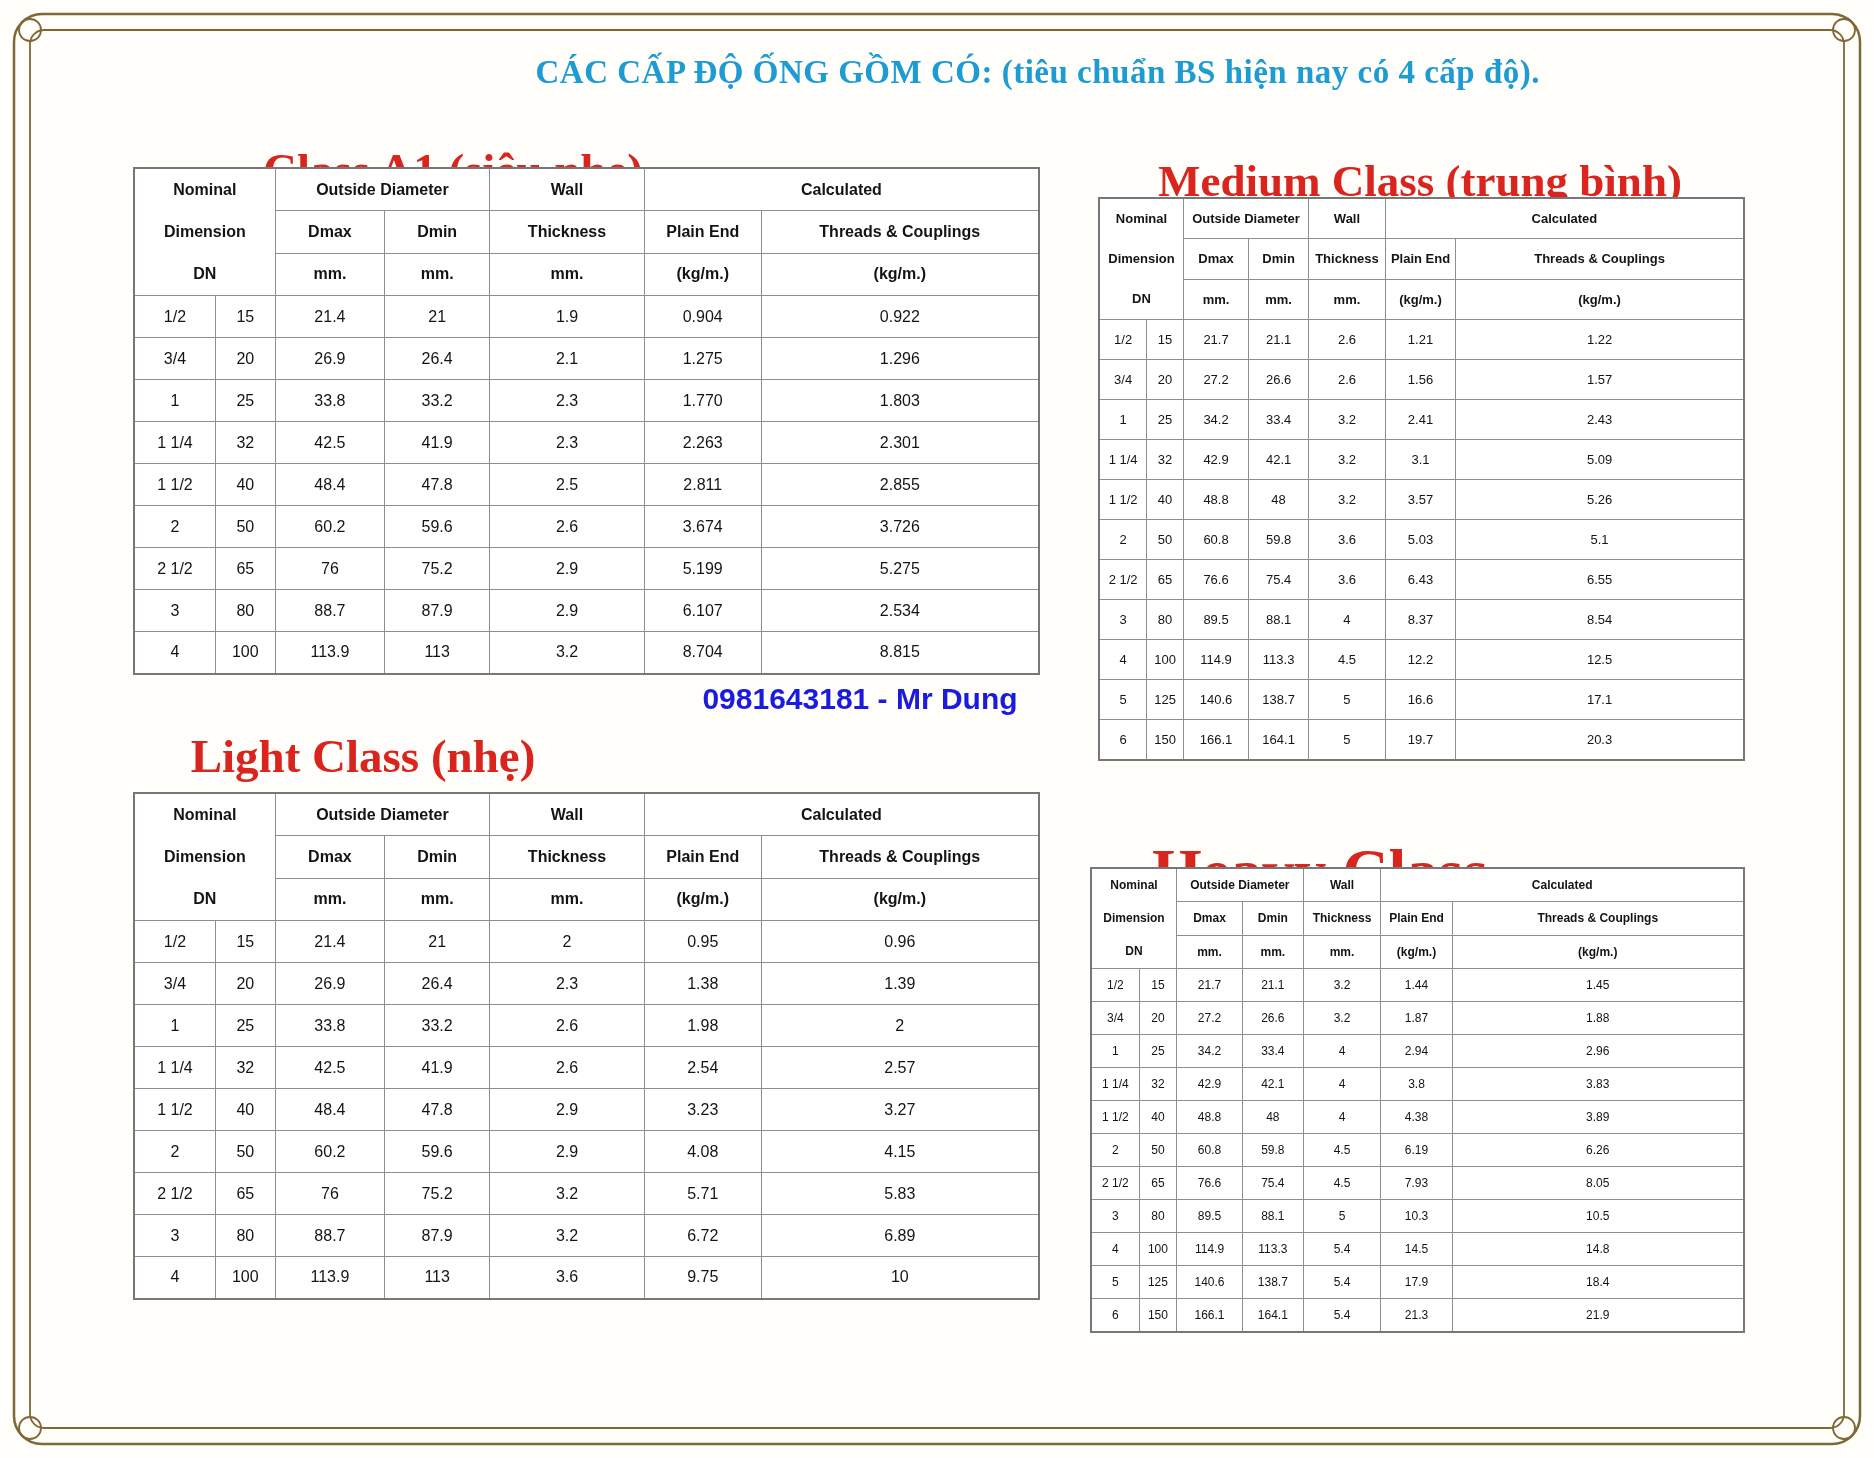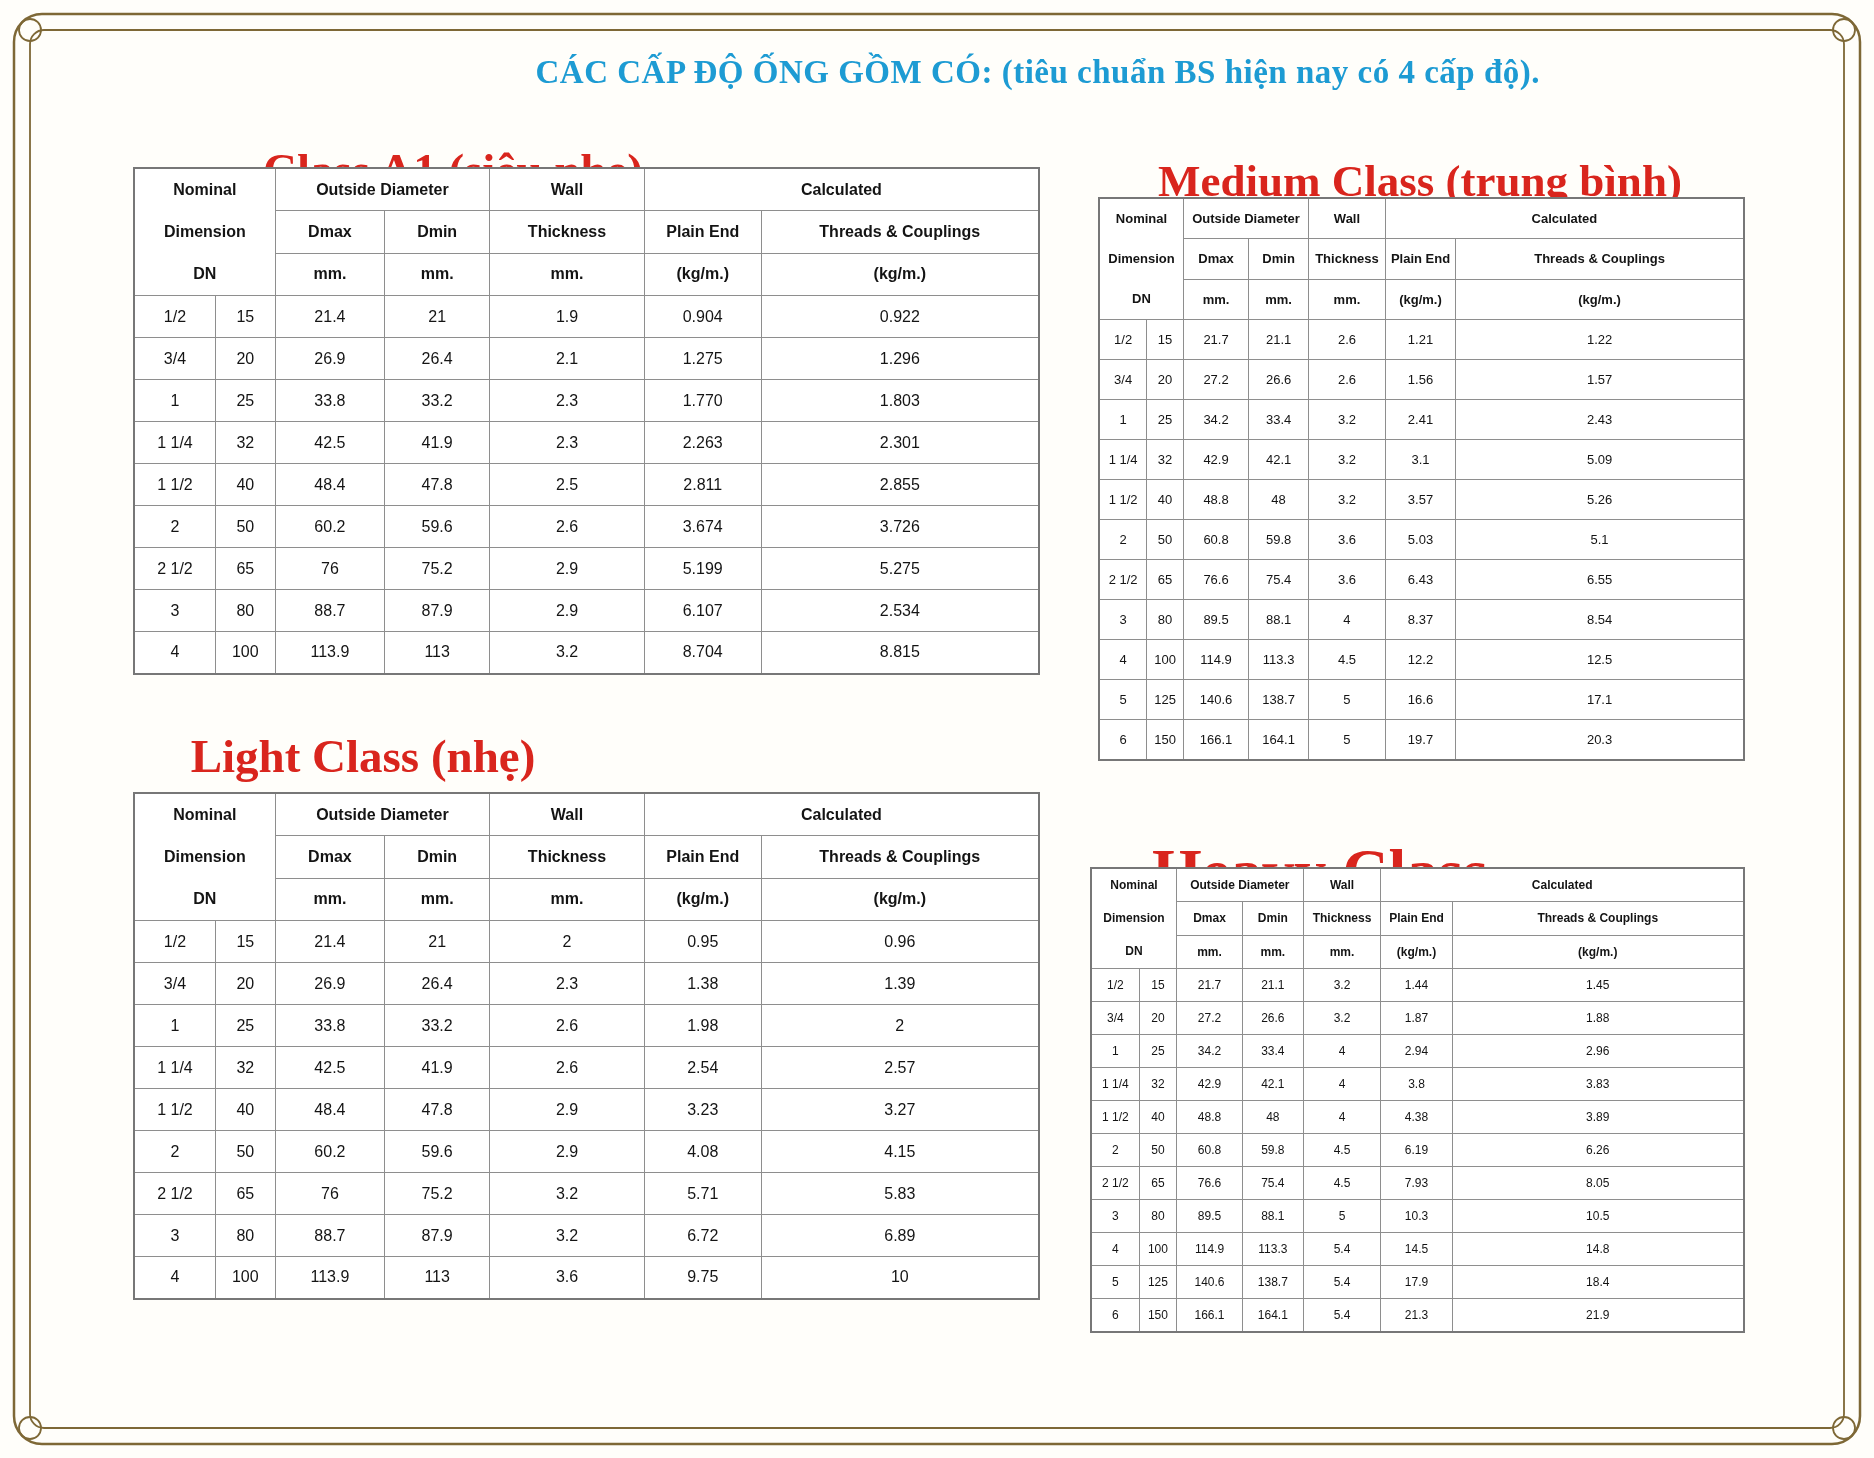--- a/index.html
+++ b/index.html
@@ -592,13 +592,14 @@
         <td>166.1</td>
         <td>164.1</td>
         <td>5.4</td>
         <td>21.3</td>
         <td>21.9</td>
       </tr>
     </tbody>
   </table>
 
 <div class="company">
+  <div>0981643181 - Mr Dung</div>
 </div>
 
 </body></html>

